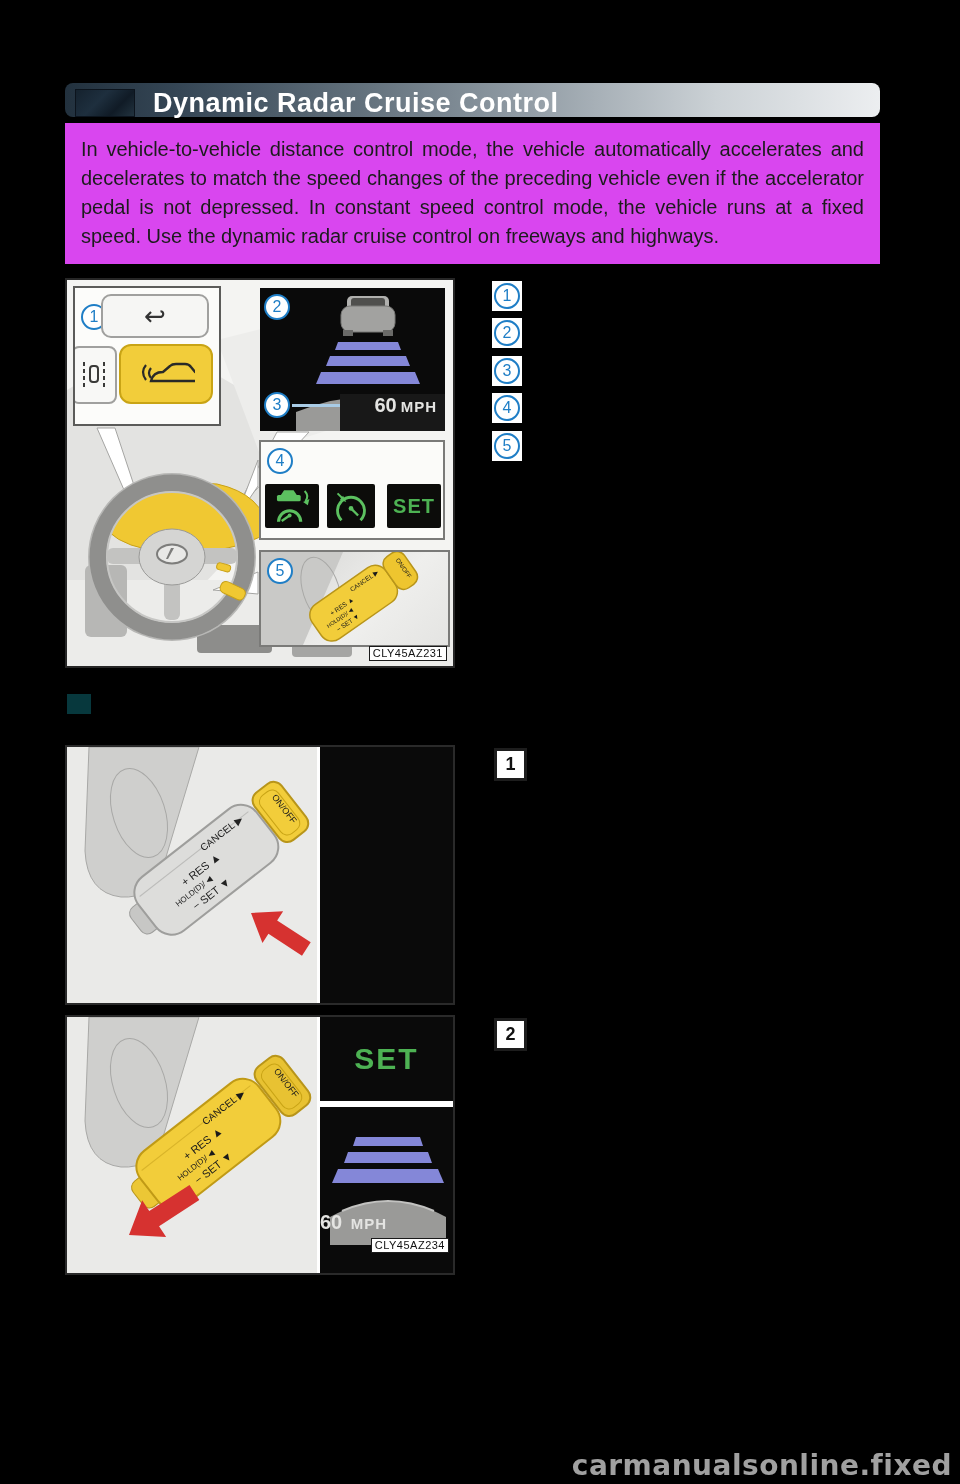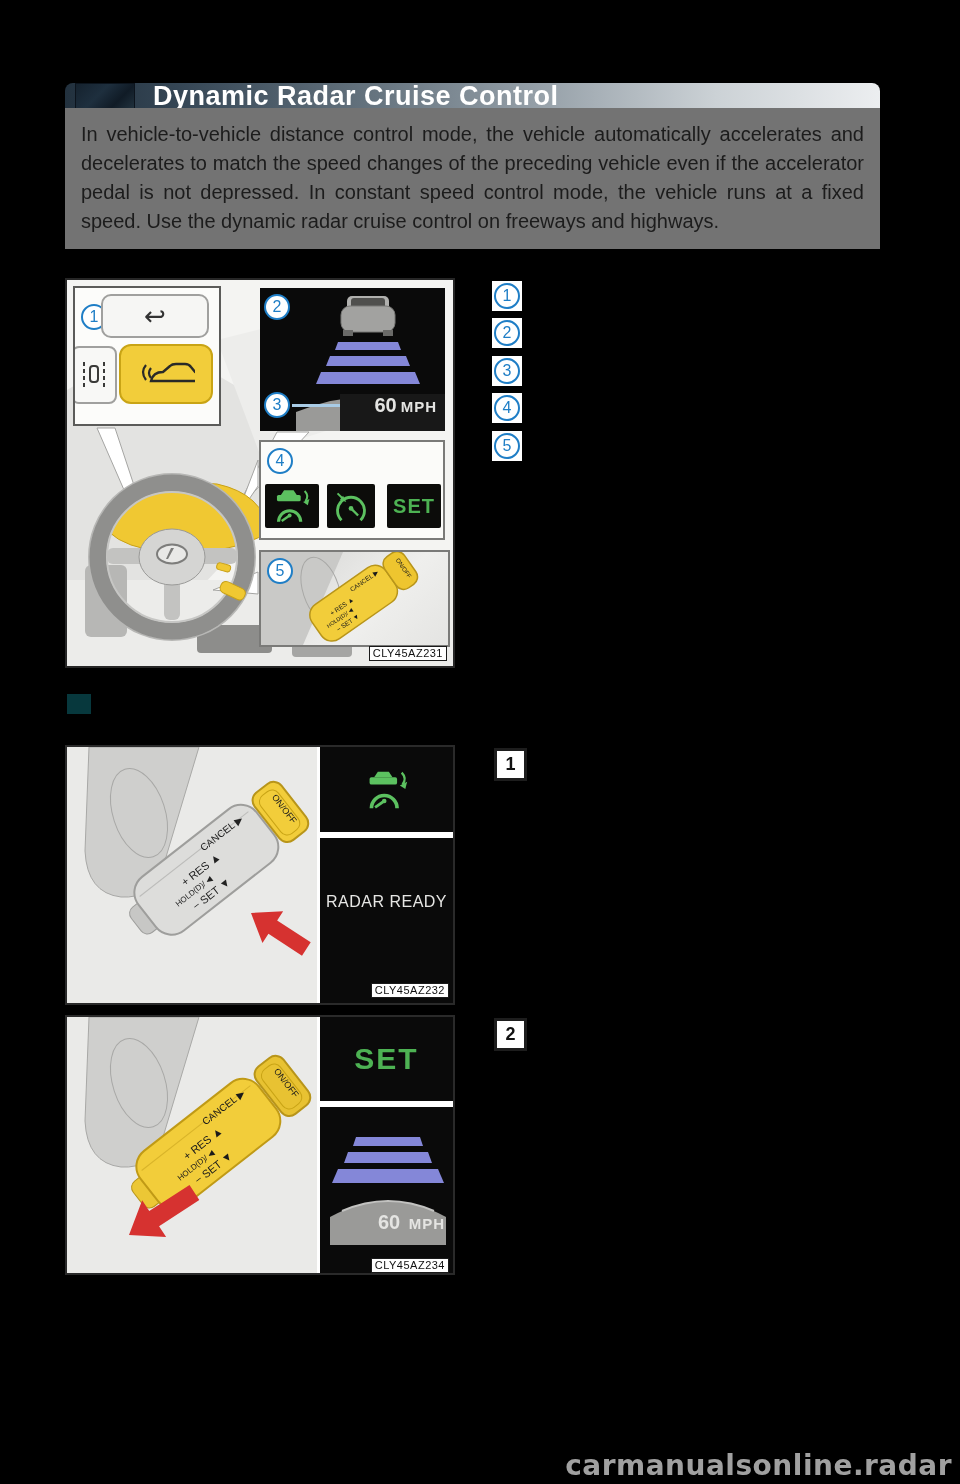--- a/index.html
+++ b/index.html
@@ -2,27 +2,27 @@
 <html><head>
 <meta charset="utf-8">
 <style>
   html,body{margin:0;padding:0;background:#000;}
   .canvas{position:relative;width:960px;height:1484px;background:#000;overflow:hidden;
           font-family:"Liberation Sans",sans-serif;}
 
   
   .titlebar{position:absolute;left:65px;top:83px;width:815px;height:34px;
     background:linear-gradient(to right,#22313e 0%,#354655 14%,#66747f 38%,#9aa4ac 60%,#ccd2d6 80%,#eceef0 100%);
-    display:flex;align-items:flex-start;border-radius:8px;}
+    display:flex;align-items:flex-end;border-radius:8px;}
   .title-thumb{width:58px;height:26px;margin-left:10px;border:1px solid #0c141d;
     background:linear-gradient(135deg,#15222e 0%,#1e2f3e 40%,#101b26 70%,#22333f 100%);}
   .titlebar h1{margin:0 0 0 18px;font-size:27px;line-height:27px;color:#fff;font-weight:bold;letter-spacing:0.5px;}
 
   
-  .intro{position:absolute;left:65px;top:108px;width:815px;height:141px;background:#737373;box-sizing:border-box;
+  .intro{position:absolute;left:65px;top:123px;width:815px;height:141px;background:#d946ef;box-sizing:border-box;
     padding:12px 16px 0 16px;}
   .intro p{margin:0;font-size:20px;line-height:29px;color:#1c1c1c;text-align:justify;}
 
   
   .fig{position:absolute;background:#f4f4f2;border:2px solid #262626;box-sizing:border-box;}
   .tagbox{position:absolute;background:#fff;border:1px solid #1a1a1a;color:#111;
     font-size:11px;line-height:13px;padding:0 3px;letter-spacing:0.5px;}
 
   
   .co{width:22px;height:22px;border:2px solid #1f7ec6;border-radius:50%;background:#fff;
@@ -64,21 +64,21 @@
 
   
   .fig-step{position:absolute;left:65px;width:390px;height:260px;background:#0a0a0a;
     border:2px solid #2a2a2a;box-sizing:border-box;}
   .step-art{position:absolute;left:0;top:0;width:250px;height:100%;background:#eaeae8;border-right:3px solid #fff;}
   .panel{position:absolute;left:253px;top:0;right:0;bottom:0;background:#0a0a0a;}
   .sec-top{position:absolute;left:0;right:0;top:0;display:flex;align-items:center;justify-content:center;}
   .divider{position:absolute;left:0;right:0;height:6px;background:#fff;}
   .ready-text{position:absolute;left:0;right:0;text-align:center;color:#e6e6e4;font-size:16px;letter-spacing:0.5px;}
   .set-big{color:#4db253;font-size:30px;font-weight:600;letter-spacing:2px;}
-  .speed2{position:absolute;left:0;right:8px;text-align:right;color:#e4e4e2;}
+  .speed2{position:absolute;left:0;right:8px;text-align:left;color:#e4e4e2;}
 
   .stepnum{position:absolute;left:494px;width:27px;height:27px;background:#fff;border:3px solid #1d1d1d;
     box-sizing:content-box;color:#111;font-size:18px;font-weight:bold;
     display:flex;align-items:center;justify-content:center;}
 
   .watermark{position:absolute;right:8px;bottom:2px;color:#a0a0a0;font-size:28px;font-weight:bold;
     letter-spacing:0.5px;font-family:"DejaVu Sans",sans-serif;}
 
   svg text{font-family:"Liberation Sans",sans-serif;}
 </style>
@@ -259,36 +259,20 @@
           <text x="-44" y="26" font-size="11" fill="#222">− SET ▼</text>
           <rect x="66" y="-30" width="34" height="60" rx="10" fill="#f2cd3a" stroke="#b8951a" stroke-width="2"></rect>
           <rect x="71" y="-24" width="22" height="48" rx="8" fill="none" stroke="#c9a415"></rect>
           <text transform="translate(85,0) rotate(90)" text-anchor="middle" font-size="9" fill="#1a1a1a">ON/OFF</text>
         </g>
         <g transform="translate(184,166) rotate(33)">
           <polygon points="0,0 26,-19 26,-8 66,-8 66,8 26,8 26,19" fill="#d63230"></polygon>
         </g>
       </svg>
     </div>
-    <div class="panel">
-      <div class="sec-top" style="height:85px;">
-        <svg width="52" height="44" viewBox="0 0 56 48">
-          <path d="M14,10 l4,-6 h12 l4,6 z" fill="#5cc160"></path>
-          <rect x="9" y="10" width="30" height="8" rx="2" fill="#5cc160"></rect>
-          <path d="M44,5 q6,6 1,13" fill="none" stroke="#5cc160" stroke-width="2.5"></path>
-          <polygon points="42,19 50,15 48,23" fill="#5cc160"></polygon>
-          <path d="M11,44 A14,14 0 1 1 39,44" fill="none" stroke="#5cc160" stroke-width="4"></path>
-          <line x1="25" y1="36" x2="15" y2="43" stroke="#5cc160" stroke-width="3"></line>
-          <circle cx="25" cy="36" r="2.5" fill="#5cc160"></circle>
-        </svg>
-      </div>
-      <div class="divider" style="top:85px;"></div>
-      <div class="ready-text" style="top:146px;">RADAR READY</div>
-      <div class="tagbox" style="right:4px;bottom:5px;">CLY45AZ232</div>
-    </div>
   </div>
   <div class="stepnum" style="top:748px;">1</div>
 
   <div class="fig-step" style="top:1015px;">
     <div class="step-art">
       <svg width="250" height="256" viewBox="0 0 250 256">
         <rect width="250" height="256" fill="#eaeae8"></rect>
         <path d="M22,0 L132,0 L96,120 Q86,152 54,150 Q20,146 18,104 Z" fill="#cfcfcd" stroke="#a8a8a6"></path>
         <ellipse cx="72" cy="66" rx="26" ry="46" fill="none" stroke="#a8a8a6" transform="rotate(-18 72 66)"></ellipse>
         <g transform="translate(150,120) rotate(-38)">
@@ -321,20 +305,20 @@
             <polygon points="18,34 118,34 124,48 12,48"></polygon>
           </g>
           <path d="M10,82 Q68,50 126,82 L126,110 L10,110 Z" fill="#9a9a98"></path>
           <path d="M22,76 Q68,56 114,76" fill="none" stroke="#c2c2c0" stroke-width="2"></path>
         </svg>
         <div class="speed2" style="top:104px;">
           <span class="speed-num">60</span>
           <span class="speed-unit">MPH</span>
         </div>
       </div>
-      <div class="tagbox" style="right:4px;bottom:0;">CLY45AZ234</div>
+      <div class="tagbox" style="right:4px;bottom:20px;">CLY45AZ234</div>
     </div>
   </div>
   <div class="stepnum" style="top:1018px;">2</div>
 
-  <div class="watermark">carmanualsonline.radar</div>
+  <div class="watermark">carmanualsonline.fixed</div>
 
 </div>
 
 </body></html>

